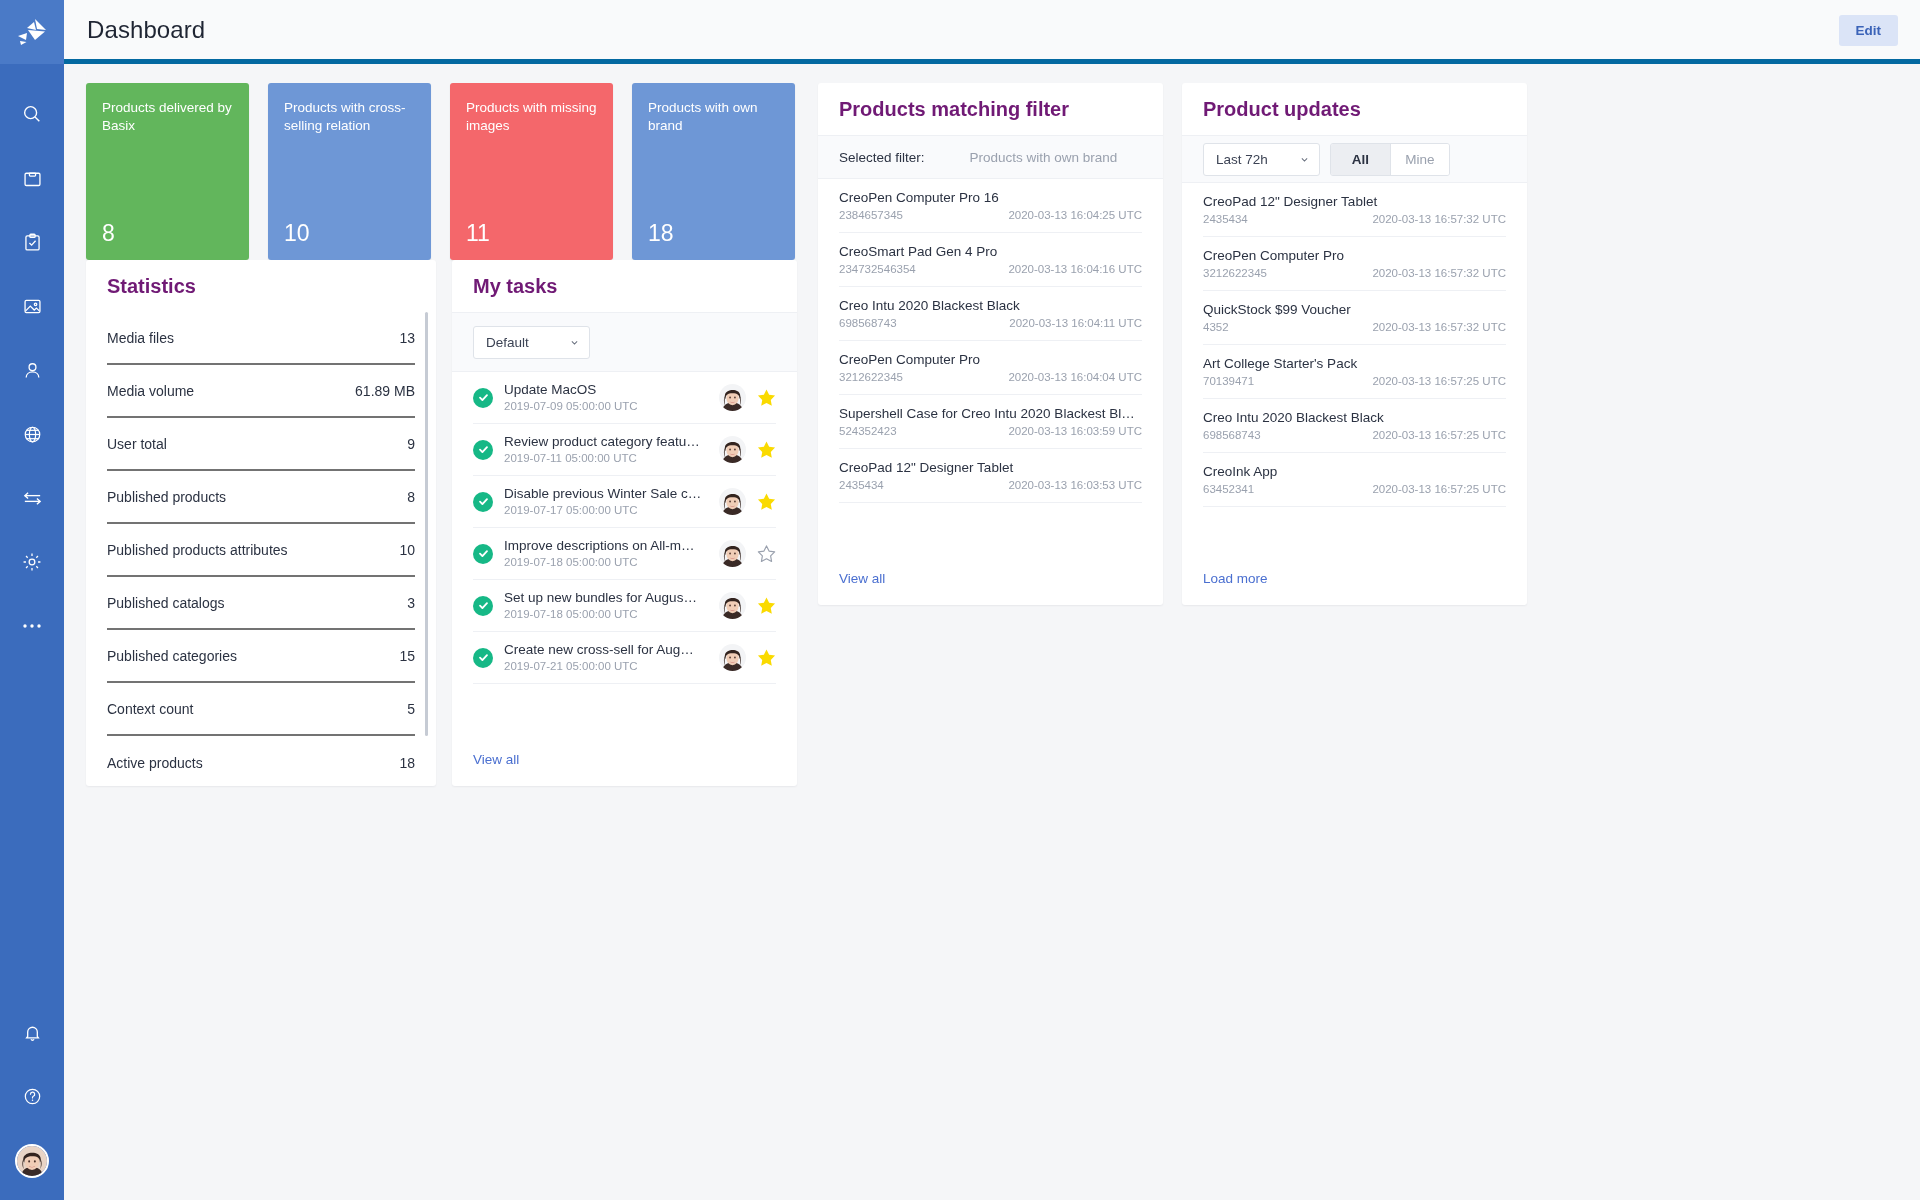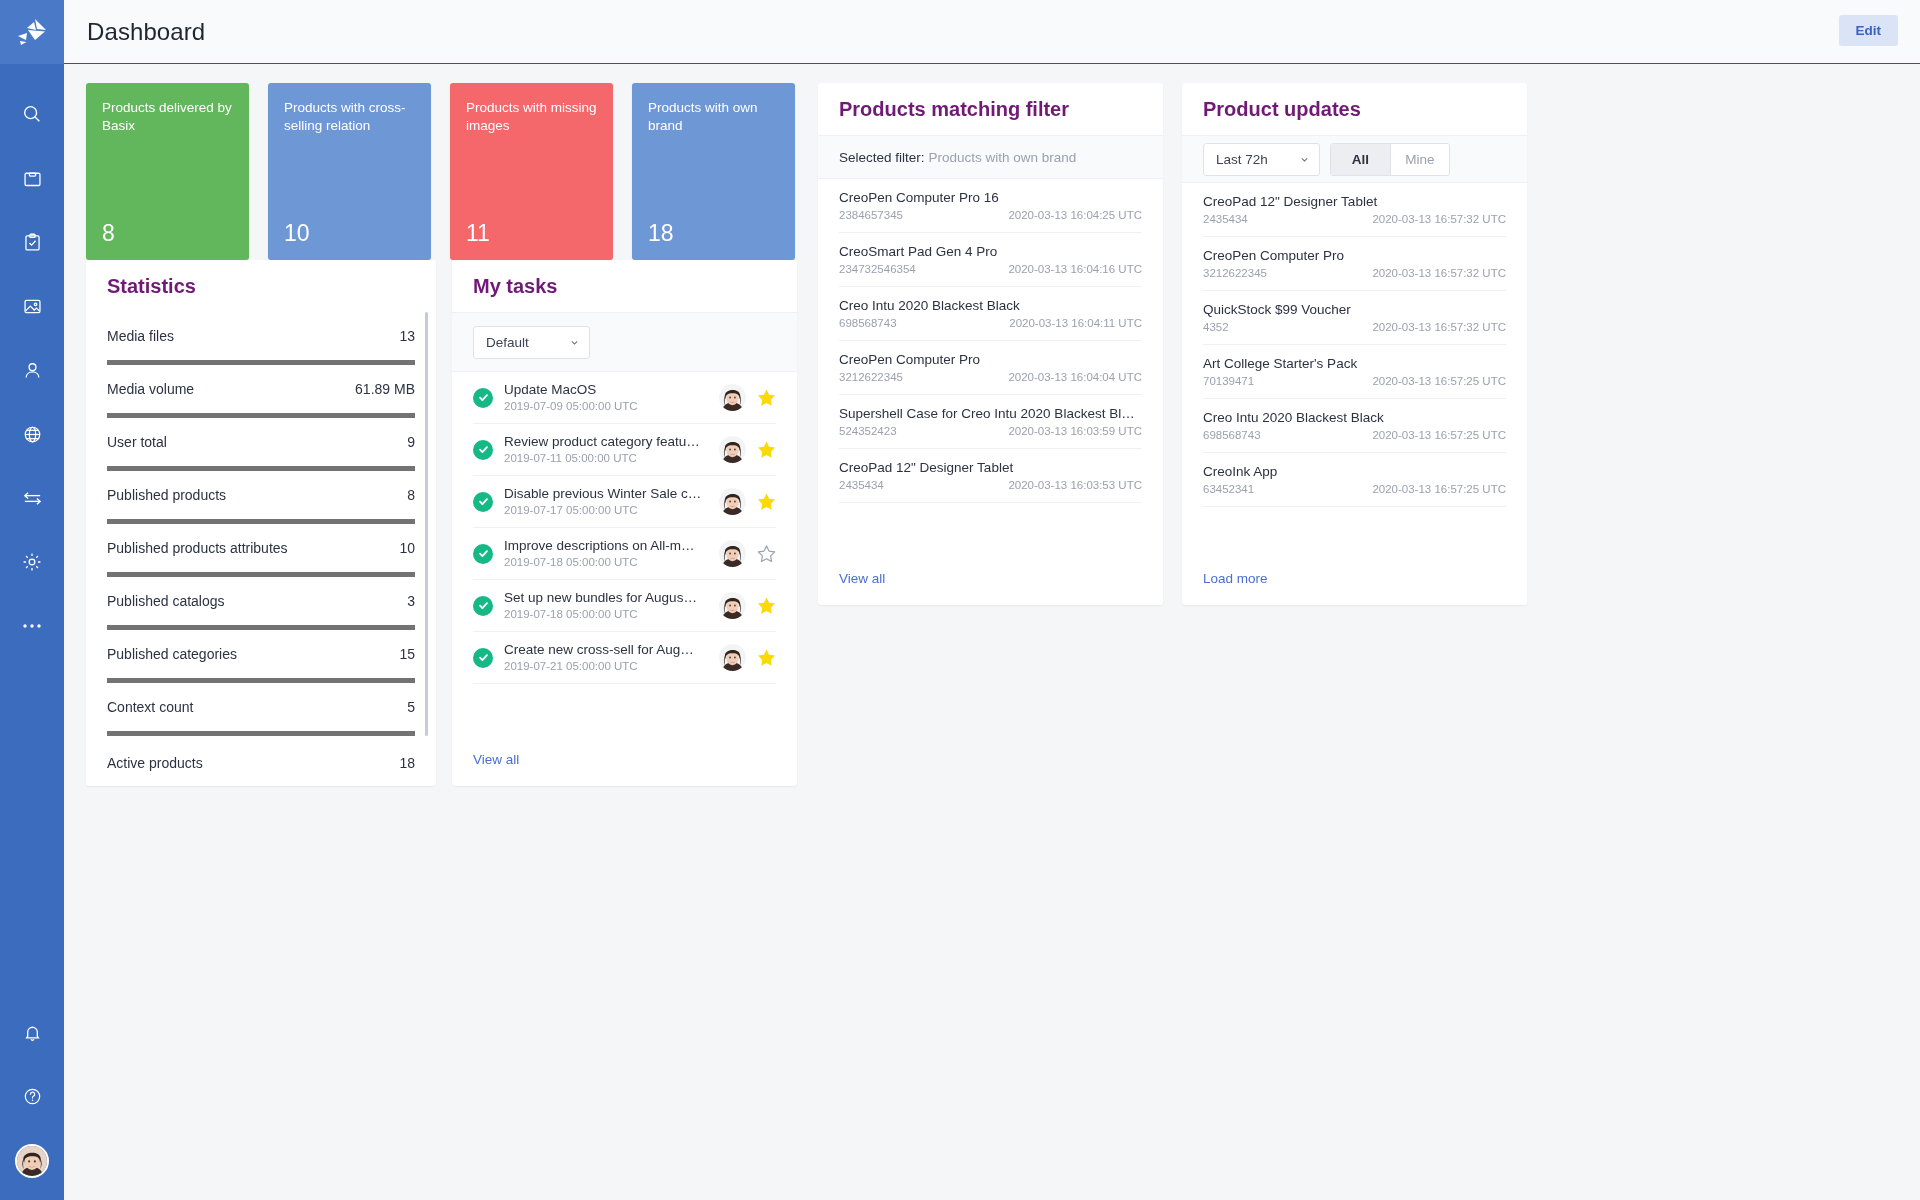--- a/index.html
+++ b/index.html
@@ -42,21 +42,21 @@
   }
 
   
   .face-svg { display:block; width:100%; height:100%; }
 
   
   #header {
     position: absolute; left: 64px; top: 0;
     width: 1856px; height: 64px;
     background: #f9fafb;
-    border-bottom: 1px solid #0369a1;
+    border-bottom: 5px solid #0369a1;
     display: flex; align-items: center;
   }
   #page-title {
     margin-left: 23px;
     font-size: 24px; font-weight: 400; color: #1f2533;
     letter-spacing: 0.1px;
   }
   #edit-button {
     position: absolute; right: 22px; top: 15px;
     background: #dbe4f7; color: #3b63b8;
@@ -115,21 +115,21 @@
 
   
   #statistics-panel { left: 86px; top: 260px; width: 350px; height: 526px; }
   #stats-list {
     padding: 0 21px;
     position: relative;
   }
   .stat-row {
     height: 53px;
     display: flex; align-items: center; justify-content: space-between;
-    border-bottom: 5px solid #737373;
+    border-bottom: 2px solid #737373;
     font-size: 14px; color: #2b3242;
   }
   .stat-row:last-child { border-bottom: none; }
   .stat-value { color: #2b3242; }
   #stats-scrollbar {
     position: absolute; right: 8px; top: 0px;
     width: 3px; height: 424px;
     background: #c6cbd4; border-radius: 2px;
   }
 
@@ -176,21 +176,21 @@
   .star { width: 19px; height: 19px; flex: 0 0 19px; cursor: pointer; }
   .view-all-link {
     position: absolute; left: 21px; bottom: 19px;
     font-size: 13.5px; color: #4a6fd0; cursor: pointer; font-weight: 400;
   }
 
   
   #filter-panel { left: 818px; top: 83px; width: 345px; height: 522px; }
   #updates-panel { left: 1182px; top: 83px; width: 345px; height: 522px; }
 
-  #filter-subbar { height: 44px; font-size: 13.5px; }
+  #filter-subbar { height: 44px; font-size: 13.5px; gap: 41px; }
   #filter-subbar .lbl { color: #2b3242; }
   #filter-subbar .val { color: #9aa1ae; margin-left: 4px; }
 
   #updates-subbar { height: 48px; gap: 10px; }
   .segmented {
     display: flex; height: 33px;
     border: 1px solid #dfe3e9; border-radius: 3px; overflow: hidden;
   }
   .seg {
     width: 59px; display: flex; align-items: center; justify-content: center;

